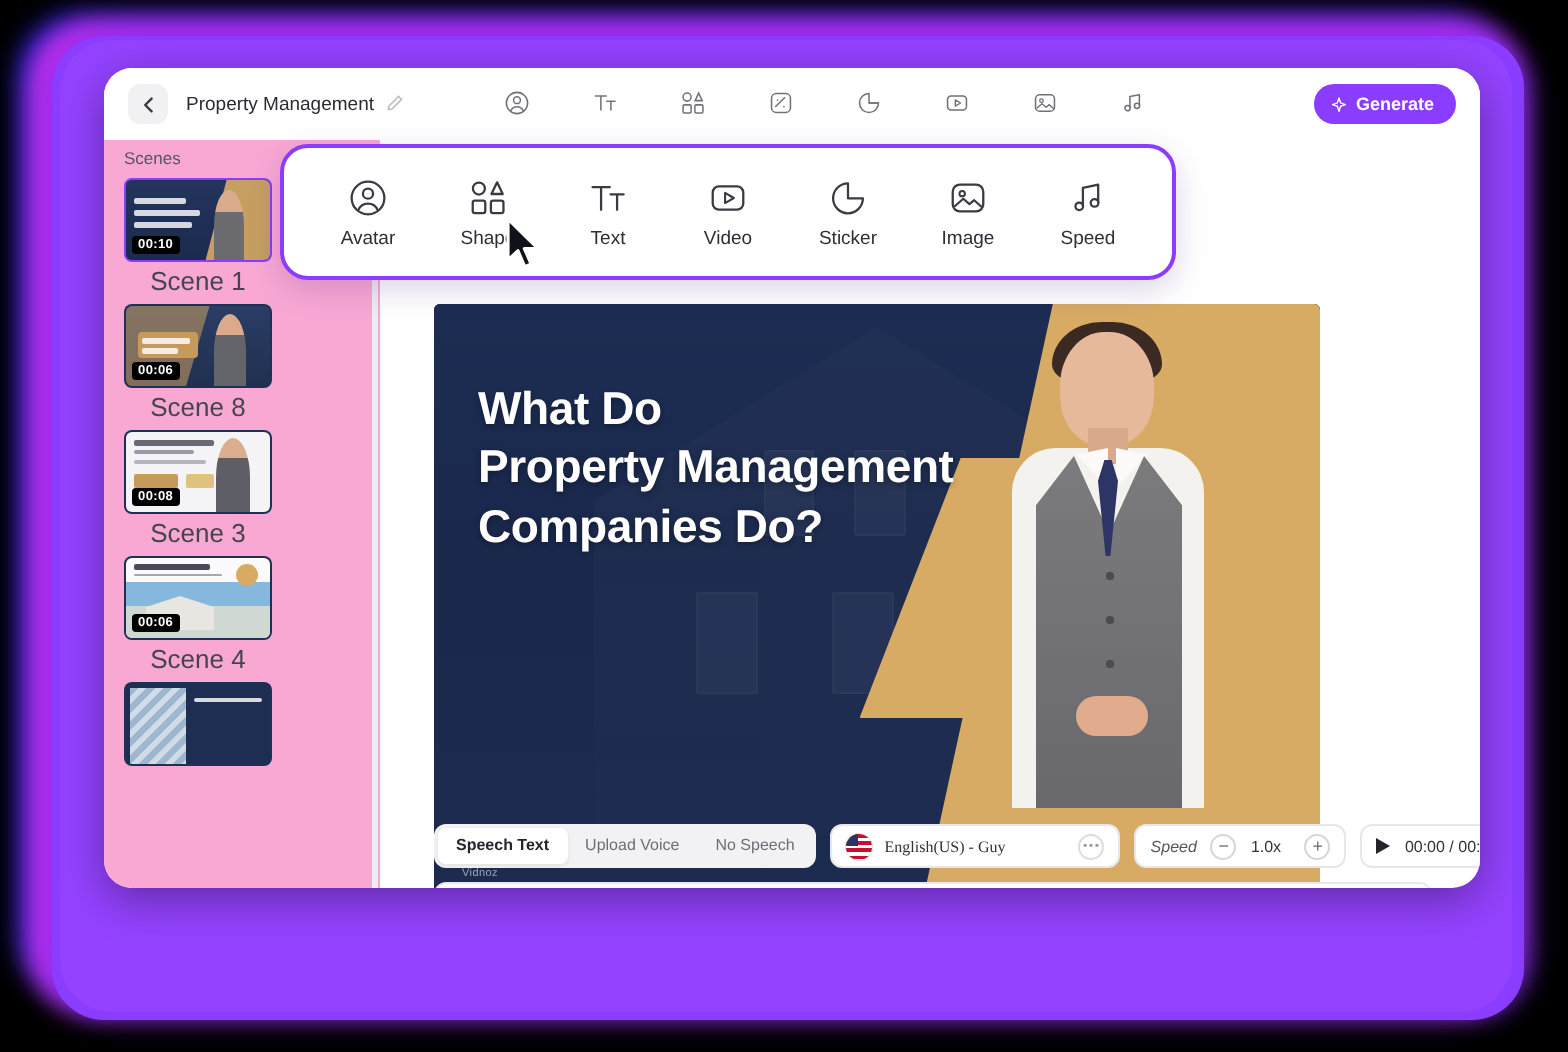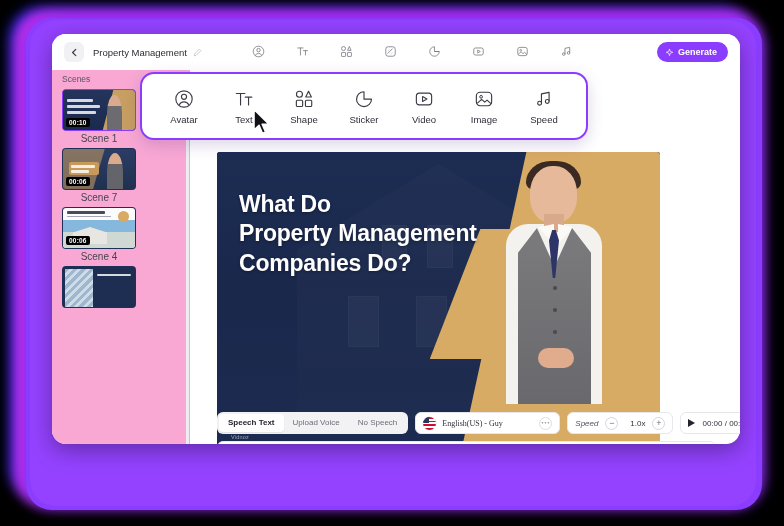--- a/index.html
+++ b/index.html
@@ -60,21 +60,21 @@
   .scene-item { width: 74px; margin-bottom: 4px; }
   .scene-thumb {
     position: relative; width: 74px; height: 42px; border-radius: 4px; overflow: hidden;
     background: #1f3057; border: 1.5px solid transparent;
   }
   .scene-item.active .scene-thumb { border-color: #8b3dff; }
   .scene-badge {
     position: absolute; left: 3px; bottom: 3px; background: #000; color: #fff;
     font-size: 6.5px; font-weight: 700; padding: 1px 3px; border-radius: 2px; letter-spacing: .2px;
   }
-  .scene-name { text-align: center; font-size: 10px; color: #45454f; margin: 2px 0 4px; width: 74px; }
+  .scene-name { text-align: center; font-size: 13px; color: #45454f; margin: 2px 0 4px; width: 74px; }
   .sb-track {
     position: absolute; left: 134px; top: 44px; width: 3px; height: 340px;
     background: #ededf1; border-radius: 2px;
   }
 
   
   .mt { position: absolute; inset: 0; }
   .mt-txt { position: absolute; background: rgba(255,255,255,.82); border-radius: 1px; }
   .mt-person {
     position: absolute; border-radius: 50% 50% 2px 2px; background: linear-gradient(#3b3b42,#5a5a63);
@@ -193,21 +193,21 @@
     width: 13px; height: 13px; border-radius: 50%; border: 1px solid #dcdce2;
     display: flex; align-items: center; justify-content: center; color: #9a9aa4;
     font-size: 7px; line-height: 1; letter-spacing: .5px;
   }
   .lbl { font-size: 8px; color: #54545f; font-style: italic; }
   .round-btn {
     width: 13px; height: 13px; border-radius: 50%; border: 1px solid #d5d5dc;
     display: flex; align-items: center; justify-content: center; color: #6b6b76;
     font-size: 9px; line-height: 1; background: #fff; cursor: pointer;
   }
-  .speed-val { font-size: 8px; color: #32323b; min-width: 20px; text-align: right; }
+  .speed-val { font-size: 8px; color: #32323b; min-width: 20px; text-align: left; }
   .play-tri {
     width: 0; height: 0; border-left: 7px solid #24242c;
     border-top: 4.5px solid transparent; border-bottom: 4.5px solid transparent;
   }
   .time-val { font-size: 8px; color: #32323b; white-space: nowrap; }
 
   
   .script-box {
     position: absolute; left: 20px; top: 371px; right: 16px; height: 48px;
     border: 1px solid #e8e8ee; border-radius: 6px; background: #fff; padding: 7px 9px;
@@ -345,23 +345,37 @@
           <div class="scene-thumb">
             <div class="mt" style="background:linear-gradient(180deg,#2b3d66,#20304f);">
               <div style="position:absolute;left:0;top:0;width:58%;height:100%;background:#cfa063;opacity:.55;clip-path:polygon(0 0,100% 0,72% 100%,0 100%);"></div>
               <div style="position:absolute;left:6px;top:13px;width:30px;height:13px;background:#c79a5c;border-radius:2px;"></div>
               <div class="mt-txt" style="left:8px;top:16px;width:24px;height:2.5px;"></div>
               <div class="mt-txt" style="left:8px;top:21px;width:18px;height:2.5px;"></div>
               <div class="mt-person" style="right:12px;top:4px;width:16px;height:38px;background:linear-gradient(180deg,#d9ab8c 0 28%,#64646b 28%);"></div>
             </div>
             <span class="scene-badge">00:06</span>
           </div>
-          <div class="scene-name">Scene 7</div>
-        </div>
-
+          <div class="scene-name">Scene 8</div>
+        </div>
+
+        <div class="scene-item">
+          <div class="scene-thumb">
+            <div class="mt" style="background:#f4f4f6;">
+              <div class="mt-txt" style="left:4px;top:4px;width:40px;height:2.5px;background:#6a6a76;"></div>
+              <div class="mt-txt" style="left:4px;top:9px;width:30px;height:2px;background:#9a9aa6;"></div>
+              <div class="mt-txt" style="left:4px;top:14px;width:36px;height:1.8px;background:#b5b5bf;"></div>
+              <div style="position:absolute;left:4px;top:21px;width:22px;height:7px;background:#c79a5c;border-radius:1px;"></div>
+              <div style="position:absolute;left:30px;top:21px;width:14px;height:7px;background:#e0c27f;border-radius:1px;"></div>
+              <div class="mt-person" style="right:10px;top:3px;width:17px;height:39px;background:linear-gradient(180deg,#dcae90 0 26%,#5e5e66 26%);"></div>
+            </div>
+            <span class="scene-badge">00:08</span>
+          </div>
+          <div class="scene-name">Scene 3</div>
+        </div>
 
         <div class="scene-item">
           <div class="scene-thumb">
             <div class="mt" style="background:#fbfbfd;">
               <div class="mt-txt" style="left:4px;top:3px;width:38px;height:2.5px;background:#4a4a58;"></div>
               <div class="mt-txt" style="left:4px;top:7.5px;width:44px;height:1.8px;background:#a6a6b2;"></div>
               <div style="position:absolute;left:0;top:12px;width:100%;height:30px;background:linear-gradient(180deg,#86b8dd 0 40%,#cfd8d2 40%);"></div>
               <div style="position:absolute;left:10px;top:19px;width:34px;height:17px;background:#e8e6e0;clip-path:polygon(50% 0,100% 32%,100% 100%,0 100%,0 32%);"></div>
               <div style="position:absolute;right:6px;top:3px;width:11px;height:11px;border-radius:50%;background:#d8ab64;"></div>
             </div>
@@ -478,57 +492,57 @@
             <circle cx="11" cy="8.6" r="2.8" fill="none" stroke="#3a3a44" stroke-width="1.25"></circle>
             <path d="M5.7 17.7a5.7 5.7 0 0 1 10.6 0" fill="none" stroke="#3a3a44" stroke-width="1.25"></path>
           </svg>
       </span>
       <span class="cap">Avatar</span>
     </div>
 
     <div class="popup-item">
       <span class="ico">
         <svg width="20" height="20" viewBox="0 0 22 22">
-            <path d="M2.5 5h9.5M7.2 5v12.5" fill="none" stroke="#3a3a44" stroke-width="1.25" stroke-linecap="round"></path>
-            <path d="M12.4 9h7.2M16 9v8.5" fill="none" stroke="#3a3a44" stroke-width="1.25" stroke-linecap="round"></path>
-          </svg>
-      </span>
-      <span class="cap">Text</span>
-    </div>
-
-    <div class="popup-item">
-      <span class="ico">
-        <svg width="20" height="20" viewBox="0 0 22 22">
             <circle cx="6" cy="5.8" r="3.3" fill="none" stroke="#3a3a44" stroke-width="1.25"></circle>
             <path d="M16 2.4 19.1 8.8 12.9 8.8Z" fill="none" stroke="#3a3a44" stroke-width="1.25" stroke-linejoin="round"></path>
             <rect x="2.6" y="12.4" width="6.9" height="6.9" rx="1.2" fill="none" stroke="#3a3a44" stroke-width="1.25"></rect>
             <rect x="12.6" y="12.4" width="6.9" height="6.9" rx="1.2" fill="none" stroke="#3a3a44" stroke-width="1.25"></rect>
           </svg>
       </span>
       <span class="cap">Shape</span>
     </div>
 
-
-    <div class="popup-item">
-      <span class="ico">
-        <svg width="20" height="20" viewBox="0 0 22 22">
-            <path d="M19.2 11.2A8.2 8.2 0 1 1 11 3v8.2Z" fill="none" stroke="#3a3a44" stroke-width="1.25" stroke-linejoin="round"></path>
-          </svg>
-      </span>
-      <span class="cap">Sticker</span>
-    </div>
+    <div class="popup-item">
+      <span class="ico">
+        <svg width="20" height="20" viewBox="0 0 22 22">
+            <path d="M2.5 5h9.5M7.2 5v12.5" fill="none" stroke="#3a3a44" stroke-width="1.25" stroke-linecap="round"></path>
+            <path d="M12.4 9h7.2M16 9v8.5" fill="none" stroke="#3a3a44" stroke-width="1.25" stroke-linecap="round"></path>
+          </svg>
+      </span>
+      <span class="cap">Text</span>
+    </div>
+
 
     <div class="popup-item">
       <span class="ico">
         <svg width="20" height="20" viewBox="0 0 22 22">
             <rect x="2.6" y="4.6" width="16.8" height="12.8" rx="3.4" fill="none" stroke="#3a3a44" stroke-width="1.25"></rect>
             <path d="M9.4 8.2 14.2 11 9.4 13.8Z" fill="none" stroke="#3a3a44" stroke-width="1.15" stroke-linejoin="round"></path>
           </svg>
       </span>
       <span class="cap">Video</span>
+    </div>
+
+    <div class="popup-item">
+      <span class="ico">
+        <svg width="20" height="20" viewBox="0 0 22 22">
+            <path d="M19.2 11.2A8.2 8.2 0 1 1 11 3v8.2Z" fill="none" stroke="#3a3a44" stroke-width="1.25" stroke-linejoin="round"></path>
+          </svg>
+      </span>
+      <span class="cap">Sticker</span>
     </div>
 
     <div class="popup-item">
       <span class="ico">
         <svg width="20" height="20" viewBox="0 0 22 22">
             <rect x="2.6" y="3.6" width="16.8" height="14.8" rx="4" fill="none" stroke="#3a3a44" stroke-width="1.25"></rect>
             <circle cx="7.8" cy="8.6" r="1.5" fill="none" stroke="#3a3a44" stroke-width="1.1"></circle>
             <path d="M3.4 15.8 8.4 11.4 11.8 14.4 14.4 12.2 19 16.4" fill="none" stroke="#3a3a44" stroke-width="1.2" stroke-linejoin="round"></path>
           </svg>
       </span>

